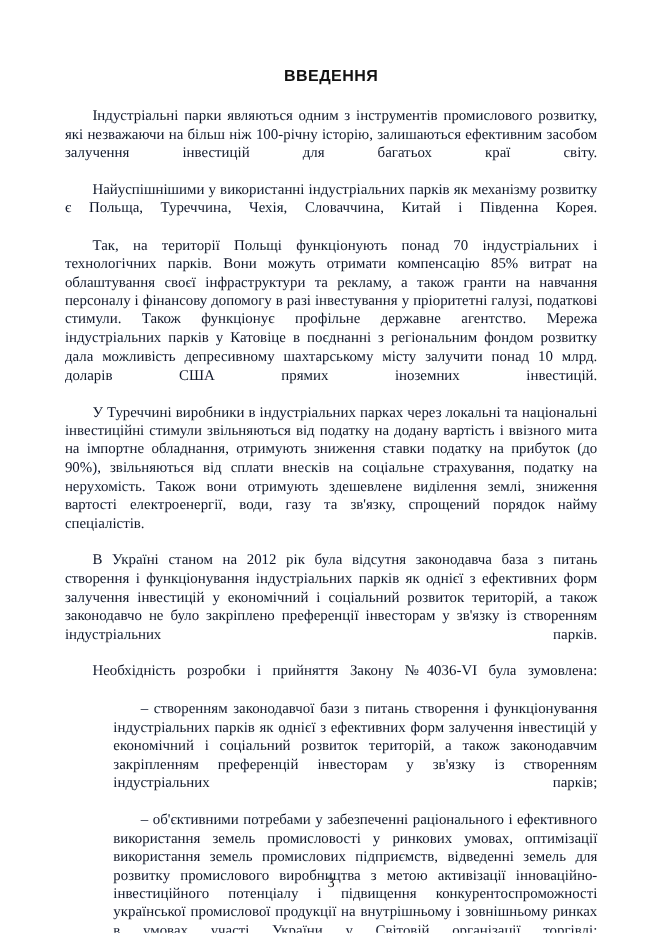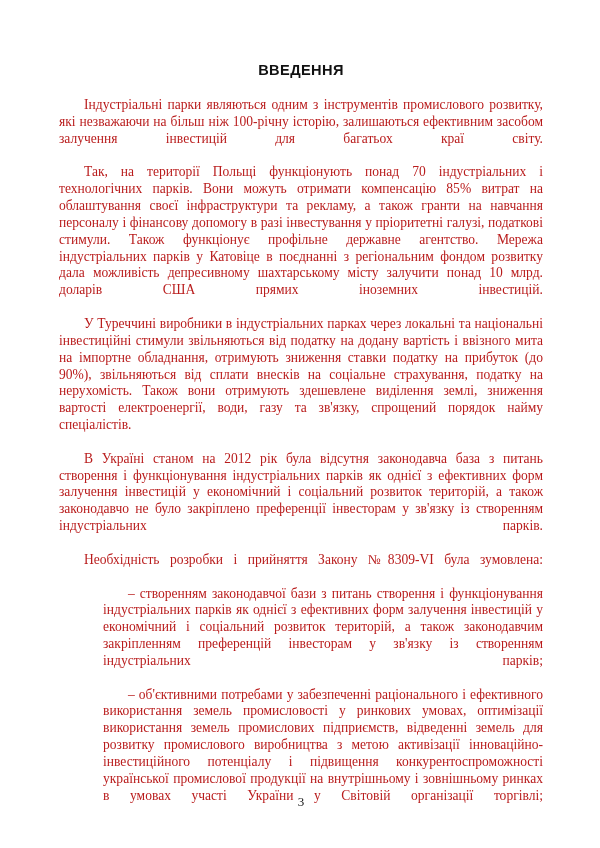--- a/index.html
+++ b/index.html
@@ -45,21 +45,21 @@
     line-height: 1.1;
   }
 
   p.para {
     margin: 0;
     font-size: 13.55px;
     line-height: 16.85px;
     text-align: justify;
     text-justify: inter-word;
     text-indent: 25px;
-    color: #b91c1c;
+    color: #0f172a;
     hyphens: none;
     word-spacing: 0.01em;
   }
 
   p.para.bullet {
     text-indent: 25px;
     margin-left: 44px;
   }
 
   
@@ -85,29 +85,30 @@
 <body>
 
 <div class="page">
 
   <div class="content">
 
     <h1 class="doc-title">ВВЕДЕННЯ</h1>
 
     <p class="para">Індустріальні парки являються одним з інструментів промислового розвитку, які незважаючи на більш ніж 100-річну історію, залишаються ефективним засобом залучення інвестицій для багатьох краї світу.</p>
 
+    <p class="para">Найуспішнішими у використанні індустріальних парків як механізму розвитку є Польща, Туреччина, Чехія, Словаччина, Китай і Південна Корея.</p>
 
     <p class="para">Так, на території Польщі функціонують понад 70 індустріальних і технологічних парків. Вони можуть отримати компенсацію 85% витрат на облаштування своєї інфраструктури та рекламу, а також гранти на навчання персоналу і фінансову допомогу в разі інвестування у пріоритетні галузі, податкові стимули. Також функціонує профільне державне агентство. Мережа індустріальних парків у Катовіце в поєднанні з регіональним фондом розвитку дала можливість депресивному шахтарському місту залучити понад 10 млрд. доларів США прямих іноземних інвестицій.</p>
 
     <p class="para">У Туреччині виробники в індустріальних парках через локальні та національні інвестиційні стимули звільняються від податку на додану вартість і ввізного мита на імпортне обладнання, отримують зниження ставки податку на прибуток (до 90%), звільняються від сплати внесків на соціальне страхування, податку на нерухомість. Також вони отримують здешевлене виділення землі, зниження вартості електроенергії, води, газу та зв'язку, спрощений порядок найму спеціалістів.</p>
 
     <p class="para">В Україні станом на 2012 рік була відсутня законодавча база з питань створення і функціонування індустріальних парків як однієї з ефективних форм залучення інвестицій у економічний і соціальний розвиток територій, а також законодавчо не було закріплено преференції інвесторам у зв'язку із створенням індустріальних парків.</p>
 
 
-    <p class="para">Необхідність розробки і прийняття Закону №8309-VI була зумовлена:</p>
+    <p class="para">Необхідність розробки і прийняття Закону №4036-VI була зумовлена:</p>
 
     <p class="para bullet">– створенням законодавчої бази з питань створення і функціонування індустріальних парків як однієї з ефективних форм залучення інвестицій у економічний і соціальний розвиток територій, а також законодавчим закріпленням преференцій інвесторам у зв'язку із створенням індустріальних парків;</p>
 
     <p class="para bullet">– об'єктивними потребами у забезпеченні раціонального і ефективного використання земель промисловості у ринкових умовах, оптимізації використання земель промислових підприємств, відведенні земель для розвитку промислового виробництва з метою активізації інноваційно-інвестиційного потенціалу і підвищення конкурентоспроможності української промислової продукції на внутрішньому і зовнішньому ринках в умовах участі України у Світовій організації торгівлі;</p>
 
   </div>
 
   <div class="page-number">3</div>
 
 </div>

